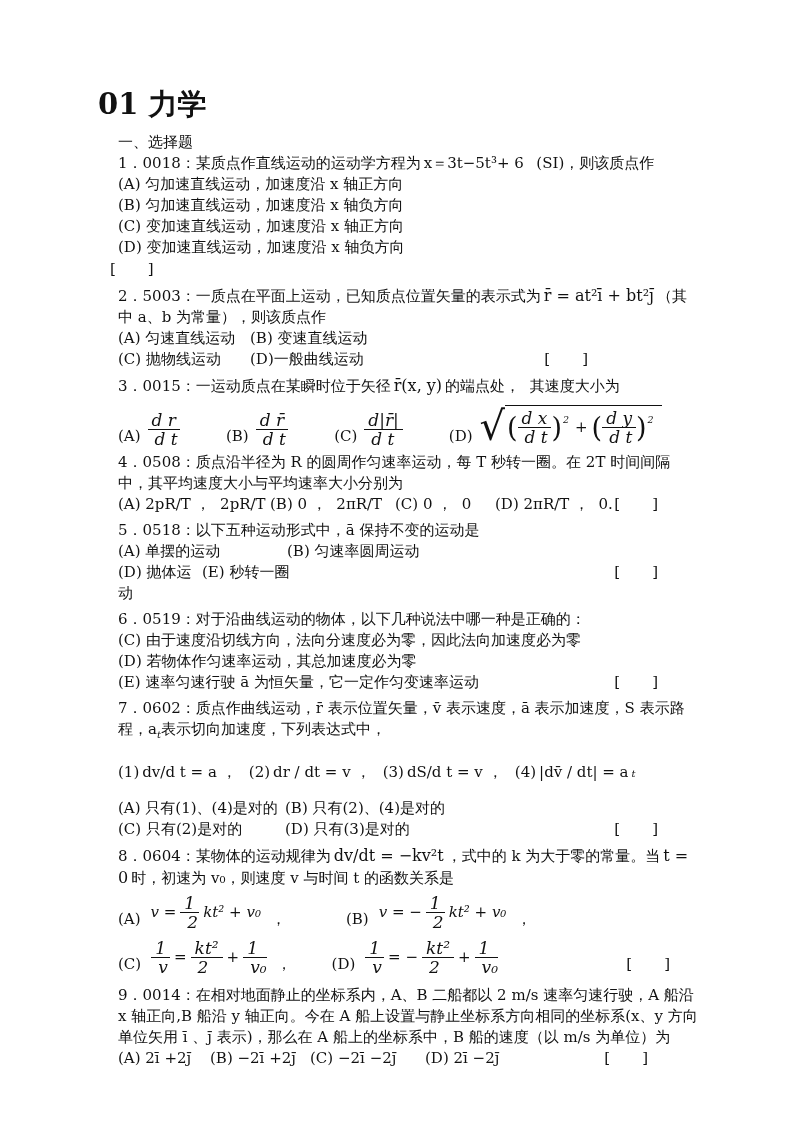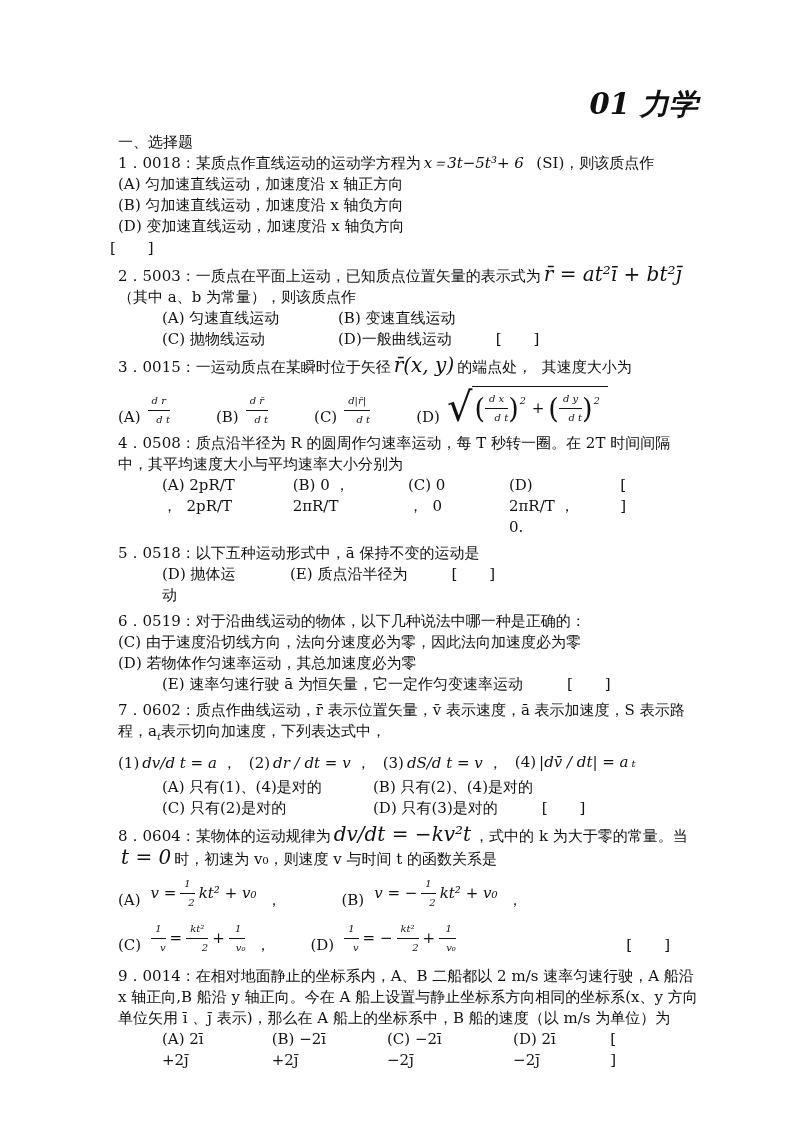--- a/index.html
+++ b/index.html
@@ -5,36 +5,36 @@
   * { box-sizing: border-box; }
   html, body { margin: 0; padding: 0; background: #ffffff; }
   .page {
     width: 793px; height: 1122px;
     padding: 86px 95px 30px 118px;
     background: #fff;
     font-family: "DejaVu Serif", "Liberation Serif", serif;
     font-size: 15px; line-height: 21px; color: #111;
     overflow: hidden;
   }
-  .title { text-align: right; font-weight: bold; font-size: 29px; line-height: 36px; margin: 0 0 10px -20px; font-style: italic; }
+  .title { text-align: left; font-weight: bold; font-size: 29px; line-height: 36px; margin: 0 0 10px -20px; }
   .line, .stem { white-space: pre-wrap; }
   .q { margin-bottom: 5px; }
-  .math { font-style: italic; margin: 0 3px; white-space: pre-wrap; }
-  .math-lg { font-size: 20px; }
+  .math { margin: 12px 3px; white-space: pre-wrap; }
+  .math-lg { font-size: 16px; }
   .row { display: flex; align-items: baseline; }
-  .row > span { white-space: pre-wrap; margin-left: 44px; }
+  .row > span { white-space: pre-wrap; }
   .ab { margin-left: auto; margin-right: 40px; white-space: nowrap; }
   .bsp { display: inline-block; width: 32px; }
   .ab-q2 { margin-right: 110px; }
   .ab-q8 { margin-right: 28px; }
   .ab-q9 { margin-right: 50px; }
   .ab-left { margin-left: -8px; margin-top: 1px; }
   .w84{width:84px}.w92{width:92px}.w100{width:100px}.w115{width:115px}.w125{width:125px}
   .w132{width:132px}.w139{width:139px}.w152{width:152px}.w167{width:167px}.w169{width:169px}
-  .frac { display: inline-flex; flex-direction: column; text-align: right; font-size: 10px; line-height: 16px; font-style: italic; }
+  .frac { display: inline-flex; flex-direction: column; text-align: left; font-size: 17px; line-height: 16px; font-style: italic; }
   .frac .num { border-bottom: 1.2px solid #111; padding: 0 4px 1px; }
   .frac .den { padding-top: 1px; margin-left: 7px; }
   .olabel { font-style: normal; }
   .fopt { display: inline-flex; align-items: flex-end; gap: 7px; }
   .q3-row { display: flex; align-items: flex-end; gap: 46px; margin: 8px 0 2px; }
   .sqrt { display: inline-flex; align-items: stretch; }
   .radical { font-size: 40px; line-height: 42px; font-style: normal; }
   .radicand { border-top: 1.6px solid #111; display: inline-flex; align-items: center; padding: 2px 6px 0 2px; }
   .paren { font-size: 27px; line-height: 30px; font-style: normal; font-weight: 300; }
   .sq { font-size: 9.5px; align-self: flex-start; margin: 1px 2px 0 1px; font-style: italic; }
@@ -55,20 +55,21 @@
 
 <div class="page">
 
   <h1 class="title">01 力学</h1>
   <div class="line">一、选择题</div>
 
   <section class="q">
     <div class="stem"><span>1．0018：某质点作直线运动的运动学方程为</span><span class="math">x＝3t−5t³+ 6</span><span>  (SI)，则该质点作</span></div>
     <div class="line">(A) 匀加速直线运动，加速度沿 x 轴正方向</div>
     <div class="line">(B) 匀加速直线运动，加速度沿 x 轴负方向</div>
+    <div class="line">(C) 变加速直线运动，加速度沿 x 轴正方向</div>
     <div class="line">(D) 变加速直线运动，加速度沿 x 轴负方向</div>
     <div class="line ab-left"><span>[</span><span class="bsp"></span><span>]</span></div>
   </section>
 
   <section class="q">
     <div class="stem"><span>2．5003：一质点在平面上运动，已知质点位置矢量的表示式为</span><span class="math math-lg">r̄ = at²ī + bt²j̄</span><span>（其中 a、b 为常量），则该质点作</span></div>
     <div class="row">
       <span class="w132">(A) 匀速直线运动</span>
       <span>(B) 变速直线运动</span>
     </div>
@@ -136,22 +137,26 @@
       <span class="w125">(B) 0 ，  2πR/T</span>
       <span class="w100">(C) 0 ，  0</span>
       <span>(D) 2πR/T ，  0.</span>
       <span class="ab"><span>[</span><span class="bsp"></span><span>]</span></span>
     </div>
   </section>
 
   <section class="q">
     <div class="stem">5．0518：以下五种运动形式中，ā 保持不变的运动是</div>
     <div class="row">
+      <span class="w169">(A) 单摆的运动</span>
+      <span>(B) 匀速率圆周运动</span>
+    </div>
+    <div class="row">
       <span class="w84">(D) 抛体运动</span>
-      <span>(E) 质点沿半径为</span>
+      <span>(E) 秒转一圈</span>
       <span class="ab"><span>[</span><span class="bsp"></span><span>]</span></span>
     </div>
   </section>
 
   <section class="q">
     <div class="stem">6．0519：对于沿曲线运动的物体，以下几种说法中哪一种是正确的：</div>
     <div class="line">(C) 由于速度沿切线方向，法向分速度必为零，因此法向加速度必为零</div>
     <div class="line">(D) 若物体作匀速率运动，其总加速度必为零</div>
     <div class="row">
       <span>(E) 速率匀速行驶 ā 为恒矢量，它一定作匀变速率运动</span>

